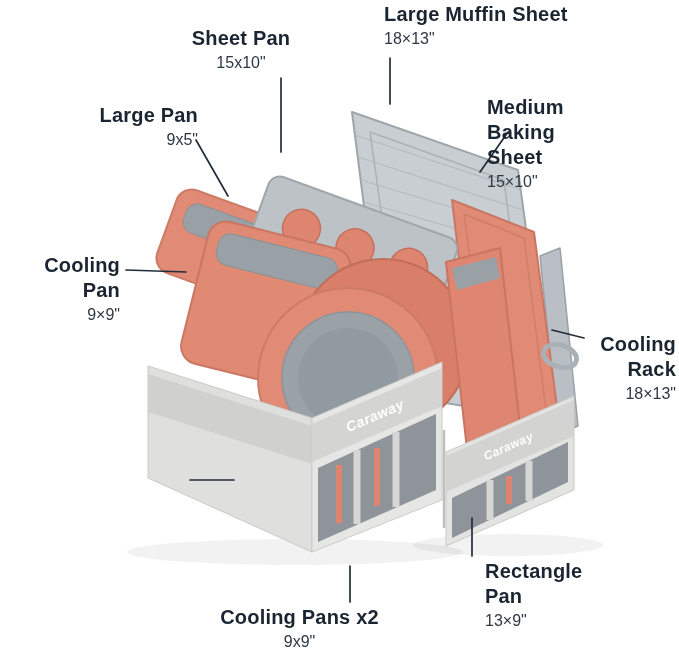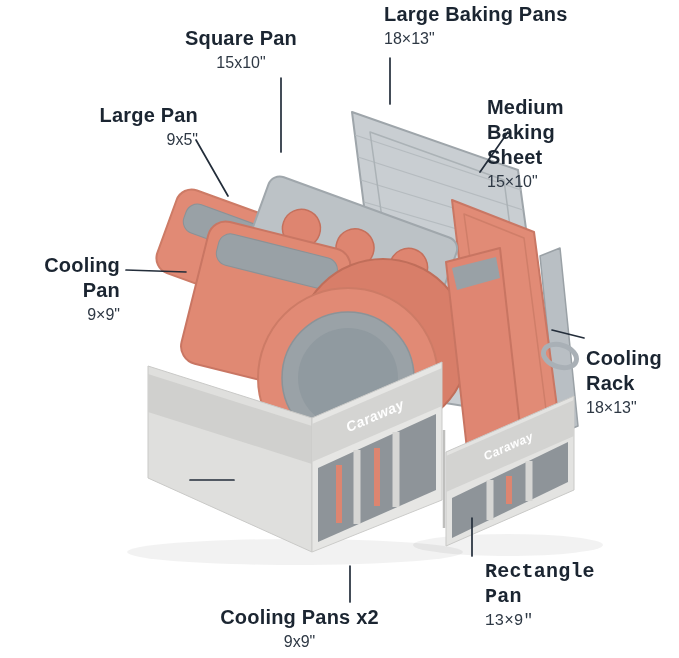--- a/index.html
+++ b/index.html
@@ -11,23 +11,23 @@
   svg.render{position:absolute;left:0;top:0;}
   svg text{font-family:"Liberation Sans", sans-serif;}
   .label{position:absolute;color:#1b2531;}
   .label .lname{font-size:20px;font-weight:700;line-height:25px;letter-spacing:.2px;}
   .label .lsize{font-size:16px;font-weight:400;line-height:22px;margin-top:1px;color:#2e3844;}
   .label-large    {left:384px;top:2px;  width:200px;text-align:left;}
   .label-muffin   {left:158px;top:26px; width:166px;text-align:center;}
   .label-loaf     {left:94px; top:103px;width:104px;text-align:right;}
   .label-square   {left:2px;  top:253px;width:118px;text-align:right;}
   .label-medium   {left:487px;top:95px; width:125px;text-align:left;}
-  .label-cooling  {left:586px;top:346px;width:90px; text-align:left;}
+  .label-cooling  {left:586px;top:332px;width:90px; text-align:right;}
   .label-storage  {left:45px; top:455px;width:150px;text-align:center;}
-  .label-rect     {left:485px;top:559px;width:110px;text-align:left;font-family:Liberation Mono, monospace;}
+  .label-rect     {left:485px;top:559px;width:110px;text-align:left;}
   .label-circle   {left:212px;top:605px;width:175px;text-align:center;}
 </style>
 </head>
 <body>
 
 <div class="stage">
 
 <svg class="render" width="679" height="658" viewBox="0 0 679 658">
 
   <g>
@@ -129,26 +129,26 @@
     <line x1="126" y1="270" x2="186" y2="272"></line>
     <line x1="508" y1="132" x2="480" y2="172"></line>
     <line x1="584" y1="338" x2="552" y2="330"></line>
     <line x1="190" y1="480" x2="234" y2="480"></line>
     <line x1="472" y1="556" x2="472" y2="518"></line>
     <line x1="350" y1="602" x2="350" y2="566"></line>
   </g>
 </svg>
 
   <div class="label label-large">
-    <div class="lname">Large Baking Pans</div>
+    <div class="lname">Large Muffin Sheet</div>
     <div class="lsize">18×13"</div>
   </div>
 
   <div class="label label-muffin">
-    <div class="lname">Square Pan</div>
+    <div class="lname">Sheet Pan</div>
     <div class="lsize">15x10"</div>
   </div>
 
   <div class="label label-loaf">
     <div class="lname">Large Pan</div>
     <div class="lsize">9x5"</div>
   </div>
 
   <div class="label label-square">
     <div class="lname">Cooling Pan</div>

